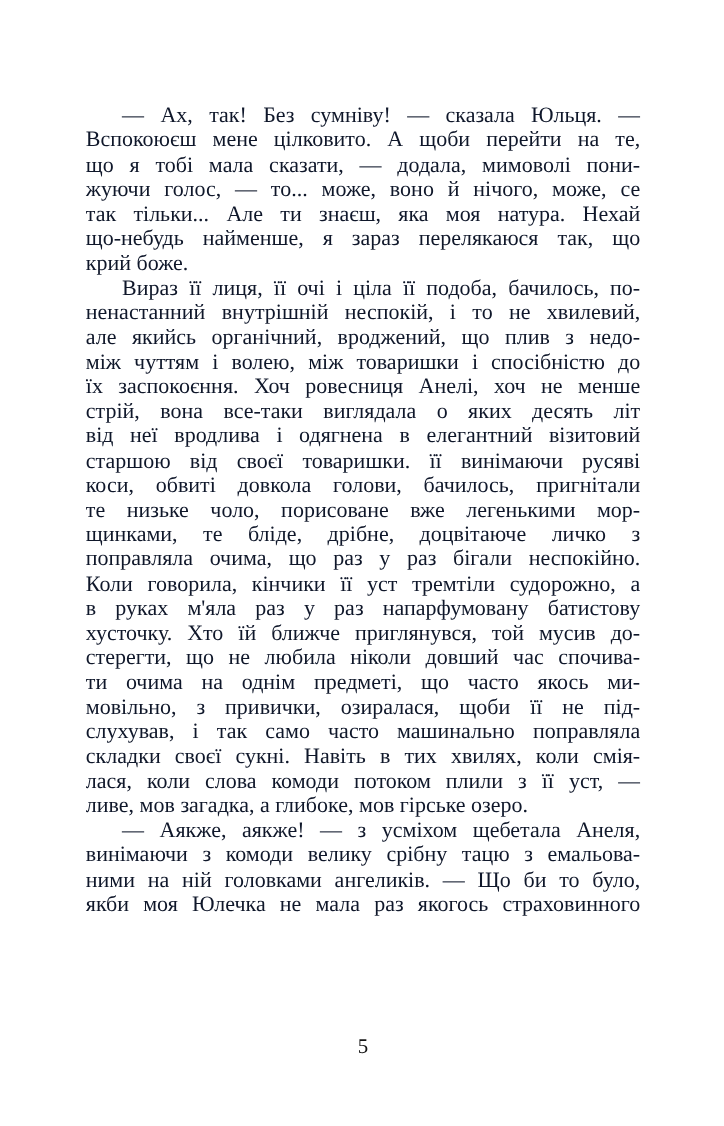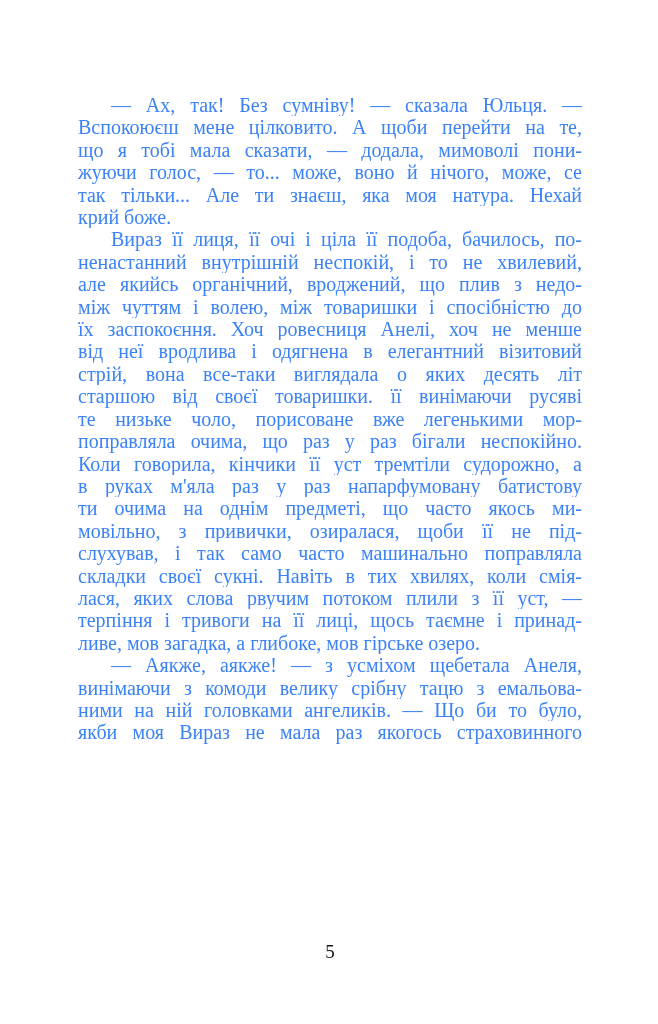--- a/index.html
+++ b/index.html
@@ -8,21 +8,21 @@
     width: 658px;
     height: 1024px;
     background: #ffffff;
     overflow: hidden;
   }
   .text-block {
     position: absolute;
     left: 78px;
     top: 94px;
     width: 504px;
-    color: #3b82f6;
+    color: #0f172a;
     font-family: "Liberation Serif", "DejaVu Serif", serif;
     font-size: 20px;
     line-height: 22.4px;
   }
   .line {
     text-align: justify;
     text-align-last: justify;
     white-space: nowrap;
     overflow: hidden;
   }
@@ -46,49 +46,53 @@
 <div class="screen">
 
   <div class="text-block">
 
     <div>
       <div class="line first">— Ах, так! Без сумніву! — сказала Юльця. —</div>
       <div class="line">Вспокоюєш мене цілковито. А щоби перейти на те,</div>
       <div class="line">що я тобі мала сказати, — додала, мимоволі пони-</div>
       <div class="line">жуючи голос, — то... може, воно й нічого, може, се</div>
       <div class="line">так тільки... Але ти знаєш, яка моя натура. Нехай</div>
+      <div class="line">що-небудь найменше, я зараз перелякаюся так, що</div>
       <div class="line plast">крий боже.</div>
     </div>
 
     <div>
       <div class="line first">Вираз її лиця, її очі і ціла її подоба, бачилось, по-</div>
       <div class="line">ненастанний внутрішній неспокій, і то не хвилевий,</div>
       <div class="line">але якийсь органічний, вроджений, що плив з недо-</div>
       <div class="line">між чуттям і волею, між товаришки і спосібністю до</div>
       <div class="line">їх заспокоєння. Хоч ровесниця Анелі, хоч не менше</div>
+      <div class="line">стрій, вона все-таки виглядала о яких десять літ</div>
       <div class="line">від неї вродлива і одягнена в елегантний візитовий</div>
-      <div class="line">стрій, вона все-таки виглядала о яких десять літ</div>
       <div class="line">старшою від своєї товаришки. її винімаючи русяві</div>
+      <div class="line">коси, обвиті довкола голови, бачилось, пригнітали</div>
       <div class="line">те низьке чоло, порисоване вже легенькими мор-</div>
+      <div class="line">щинками, те бліде, дрібне, доцвітаюче личко з</div>
       <div class="line">поправляла очима, що раз у раз бігали неспокійно.</div>
       <div class="line">Коли говорила, кінчики її уст тремтіли судорожно, а</div>
       <div class="line">в руках м'яла раз у раз напарфумовану батистову</div>
+      <div class="line">хусточку. Хто їй ближче приглянувся, той мусив до-</div>
+      <div class="line">стерегти, що не любила ніколи довший час спочива-</div>
       <div class="line">ти очима на однім предметі, що часто якось ми-</div>
       <div class="line">мовільно, з привички, озиралася, щоби її не під-</div>
       <div class="line">слухував, і так само часто машинально поправляла</div>
       <div class="line">складки своєї сукні. Навіть в тих хвилях, коли смія-</div>
-      <div class="line">лася, яких слова рвучим потоком плили з її уст, —</div>
-      <div class="line">терпіння і тривоги на її лиці, щось таємне і принад-</div>
+      <div class="line">лася, коли слова комоди потоком плили з її уст, —</div>
       <div class="line plast">ливе, мов загадка, а глибоке, мов гірське озеро.</div>
     </div>
 
     <div>
       <div class="line first">— Аякже, аякже! — з усміхом щебетала Анеля,</div>
       <div class="line">винімаючи з комоди велику срібну тацю з емальова-</div>
       <div class="line">ними на ній головками ангеликів. — Що би то було,</div>
-      <div class="line">якби моя Вираз не мала раз якогось страховинного</div>
+      <div class="line">якби моя Юлечка не мала раз якогось страховинного</div>
     </div>
 
   </div>
 
   <div class="page-number">5</div>
 
 </div>
 
 </body></html>

